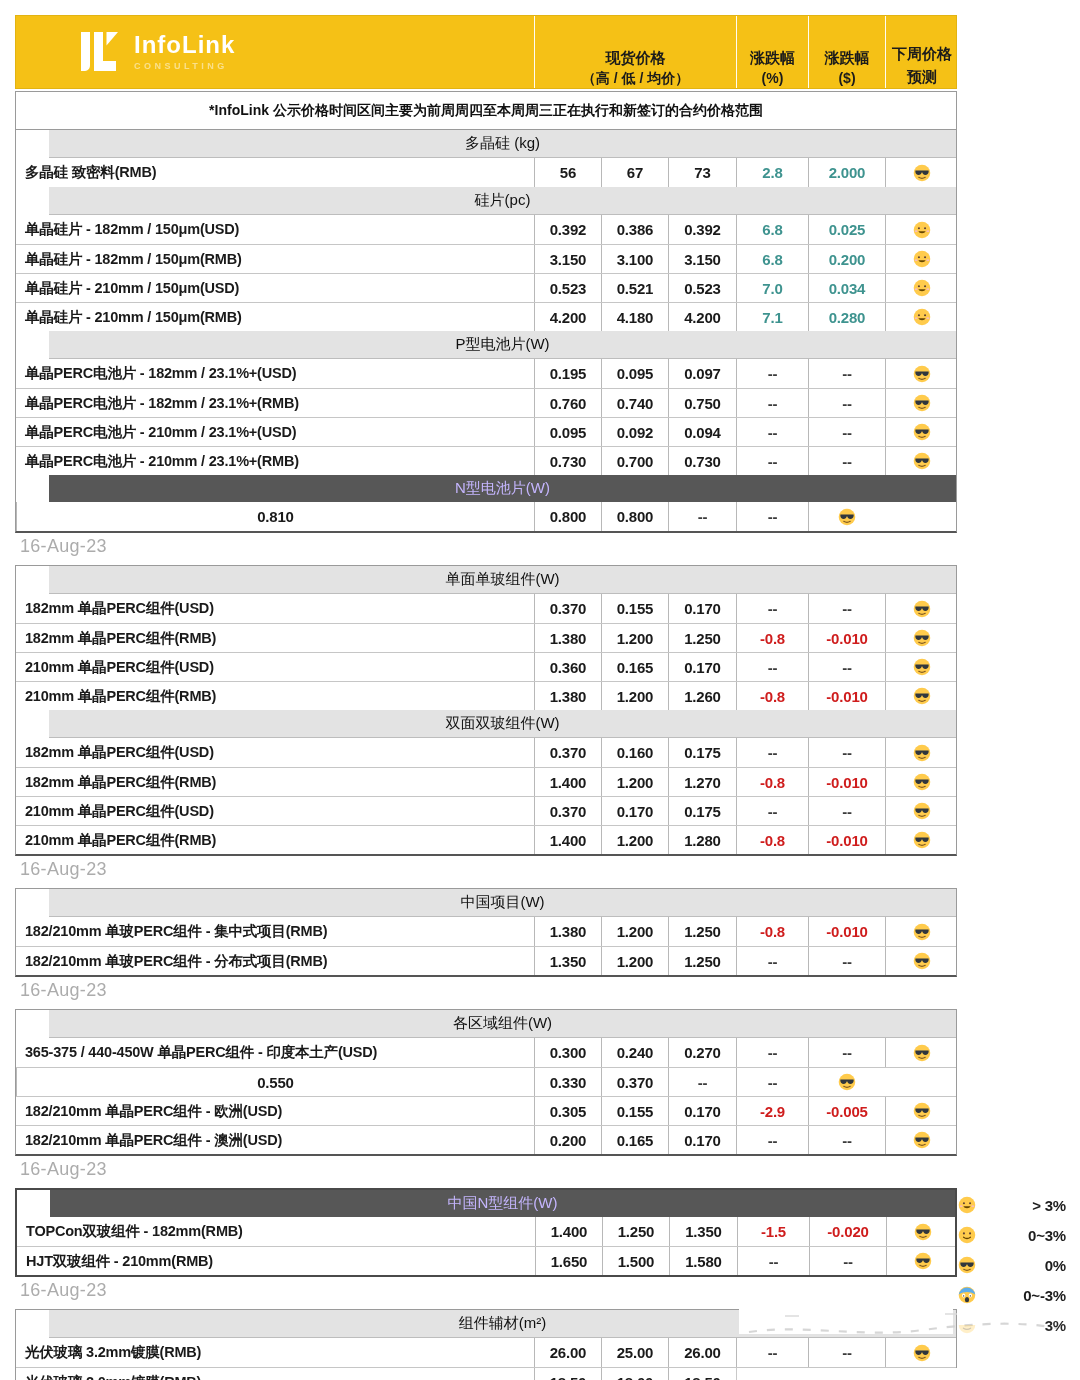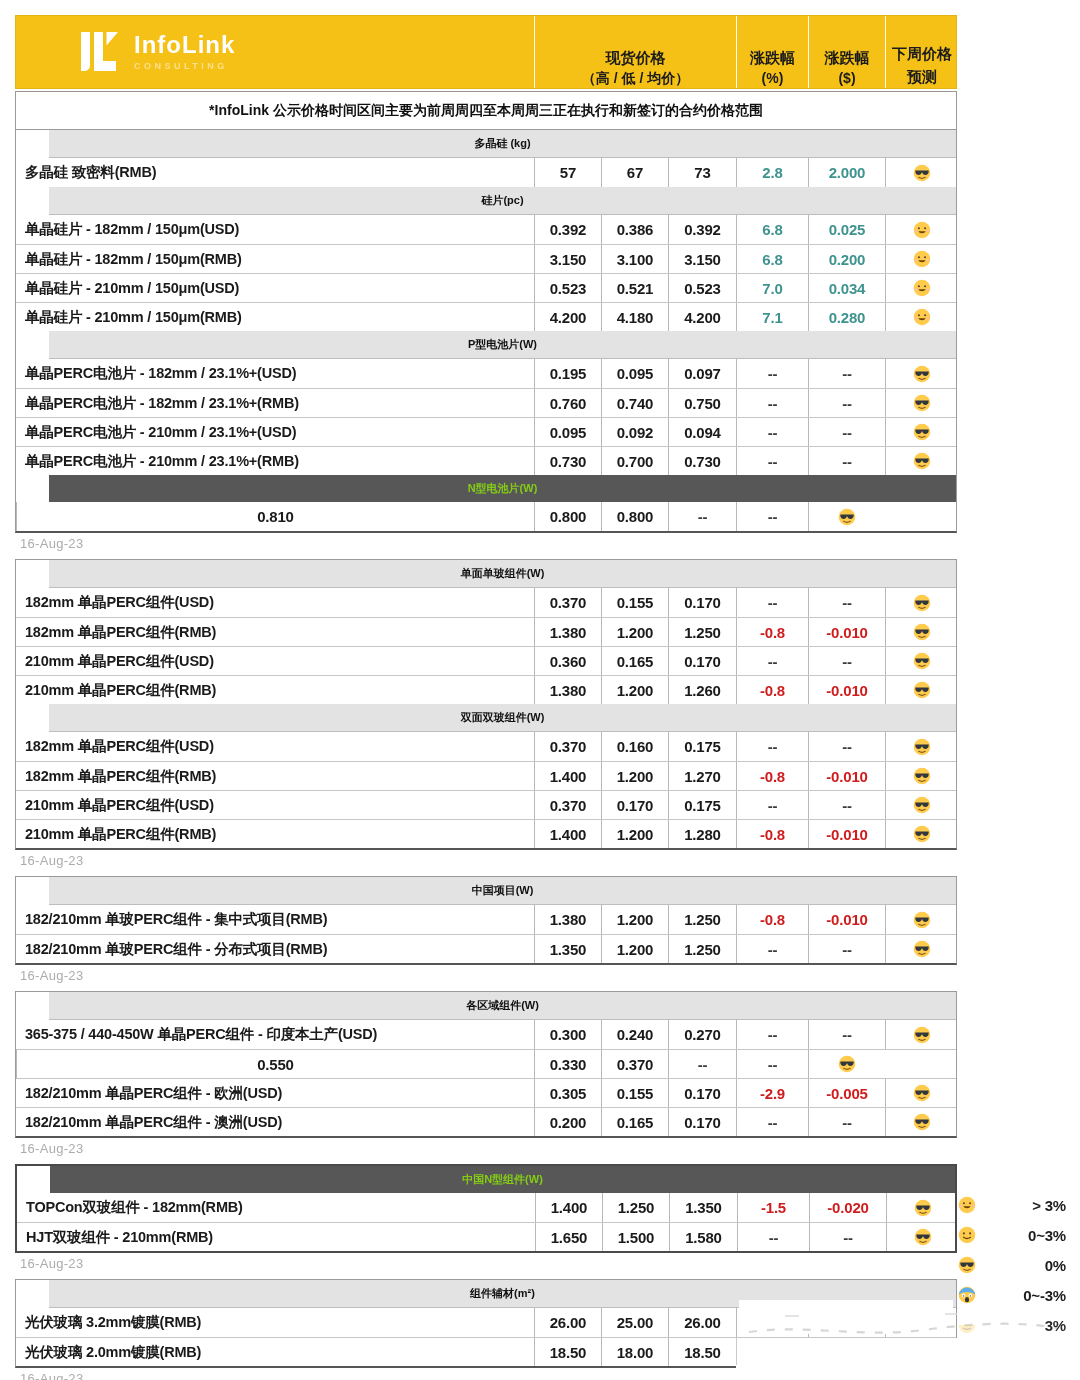--- a/index.html
+++ b/index.html
@@ -30,37 +30,37 @@
   .note-row{
     height:38px;display:flex;align-items:center;justify-content:center;
     border:1px solid #9a9a9a;border-bottom:none;box-sizing:border-box;
     font-weight:700;font-size:14px;color:#111;background:#fff;
   }
 
   
   .block{border:1px solid #9a9a9a;border-bottom:2px solid #555;box-sizing:border-box;background:#fff;}
   .block.heavy{border:2px solid #4a4a4a;}
   .section-header{height:27px;display:flex;align-items:center;justify-content:center;
-    font-weight:700;font-size:11px;margin-left:33px;}
+    font-weight:400;font-size:15px;margin-left:33px;}
   .section-header.light{background:#E3E3E3;color:#111;border-bottom:1px solid #bdbdbd;}
-  .section-header.dark{background:#575757;color:#84cc16;}
+  .section-header.dark{background:#575757;color:#c4b5fd;}
   .row{display:grid;grid-template-columns:518px 67px 67px 68px 72px 77px 73px;
     height:29px;background:#fff;border-top:1px solid #c6c6c6;box-sizing:border-box;}
   .row:first-child,.section-header+.row{border-top:none;}
   .cell{display:flex;align-items:center;justify-content:center;
     border-left:1px solid #b8b8b8;font-weight:700;font-size:15px;letter-spacing:-0.2px;}
   .cell.name{justify-content:flex-start;padding-left:9px;border-left:none;
     font-size:14.5px;font-weight:700;color:#1a1a1a;white-space:nowrap;overflow:hidden;}
   .pos{color:#3E938F;}
   .neg{color:#CF1D1D;}
   .dash{color:#3a3a3a;}
   .cell.covered{border-left:none;background:#fff;position:relative;}
   .cell.covered.keep-border{border-left:1px solid #c9c9c9;}
   .cell.covered::after{content:"";position:absolute;left:-1px;right:-1px;bottom:-3px;height:4px;background:#fff;}
-  .date-stamp{margin:3px 0 8px 5px;color:#ACACAC;font-size:13px;font-weight:400;letter-spacing:.3px;}
+  .date-stamp{margin:3px 0 8px 5px;color:#ACACAC;font-size:18px;font-weight:400;letter-spacing:.3px;}
 
   .emoji{display:inline-flex;width:18px;height:18px;line-height:0;}
   .emoji svg{display:block;}
 
   
   .legend{position:absolute;left:952px;top:1190px;width:116px;z-index:6;}
   .legend-item{height:30px;display:flex;align-items:center;justify-content:space-between;padding:0 2px 0 6px;}
   .legend-label{font-weight:700;font-size:15px;color:#1d1d1d;letter-spacing:-0.2px;}
   .legend-item.masked .emoji{opacity:.3;}
   .legend-item.masked .legend-label{opacity:.95;}
@@ -106,21 +106,21 @@
     </div>
   </div>
 
   <div class="note-row">*InfoLink 公示价格时间区间主要为前周周四至本周周三正在执行和新签订的合约价格范围</div>
 
   <div id="blocks">
       <div class="block">
         <div class="section-header light">多晶硅 (kg)</div>
         <div class="row">
           <div class="cell name">多晶硅 致密料(RMB)</div>
-          <div class="cell num">57</div>
+          <div class="cell num">56</div>
           <div class="cell num">67</div>
           <div class="cell num">73</div>
           <div class="cell num pos">2.8</div>
           <div class="cell num pos">2.000</div>
           <div class="cell">
             <span class="emoji">
               <svg width="18" height="18" viewBox="0 0 20 20">
                 <circle cx="10" cy="10" r="9.2" fill="#FFCB4C"></circle>
     <path d="M2.6 7.3h14.8v1.3c0 2.3-1.6 3.5-3.7 3.5-1.8 0-3-1-3.3-2.7h-.8c-.3 1.7-1.5 2.7-3.3 2.7-2.1 0-3.7-1.2-3.7-3.5z" fill="#31373D"></path>
     <path d="M6.4 14.8c2.2 1.4 5 1.4 7.2 0" stroke="#825C22" stroke-width="1.3" fill="none" stroke-linecap="round"></path>

